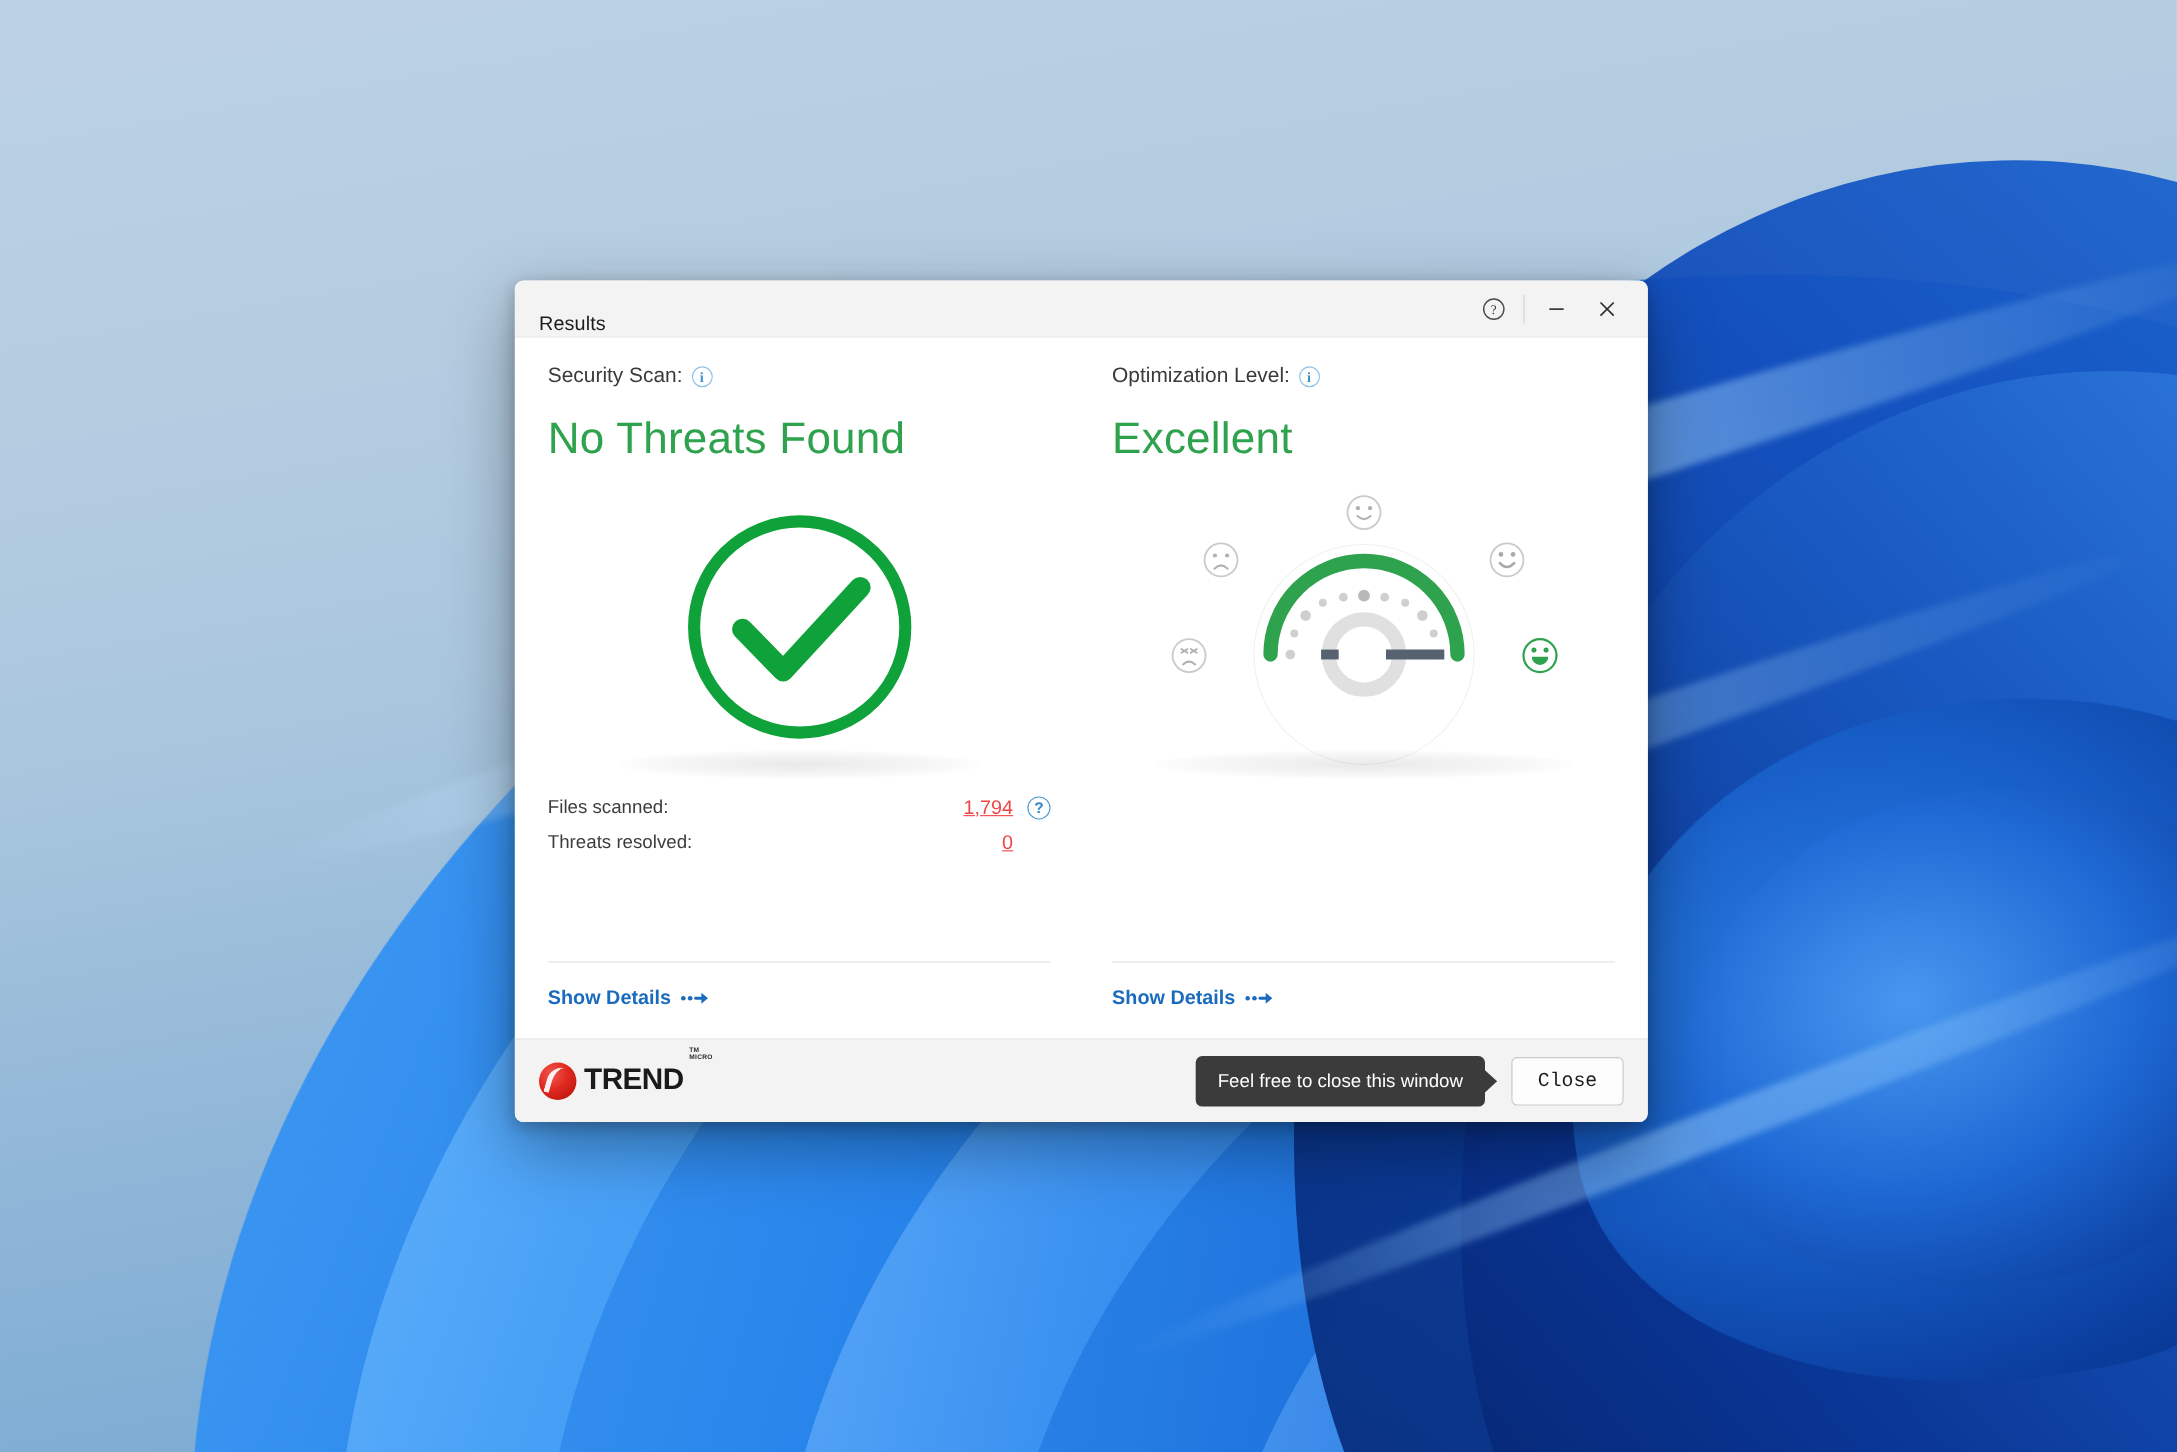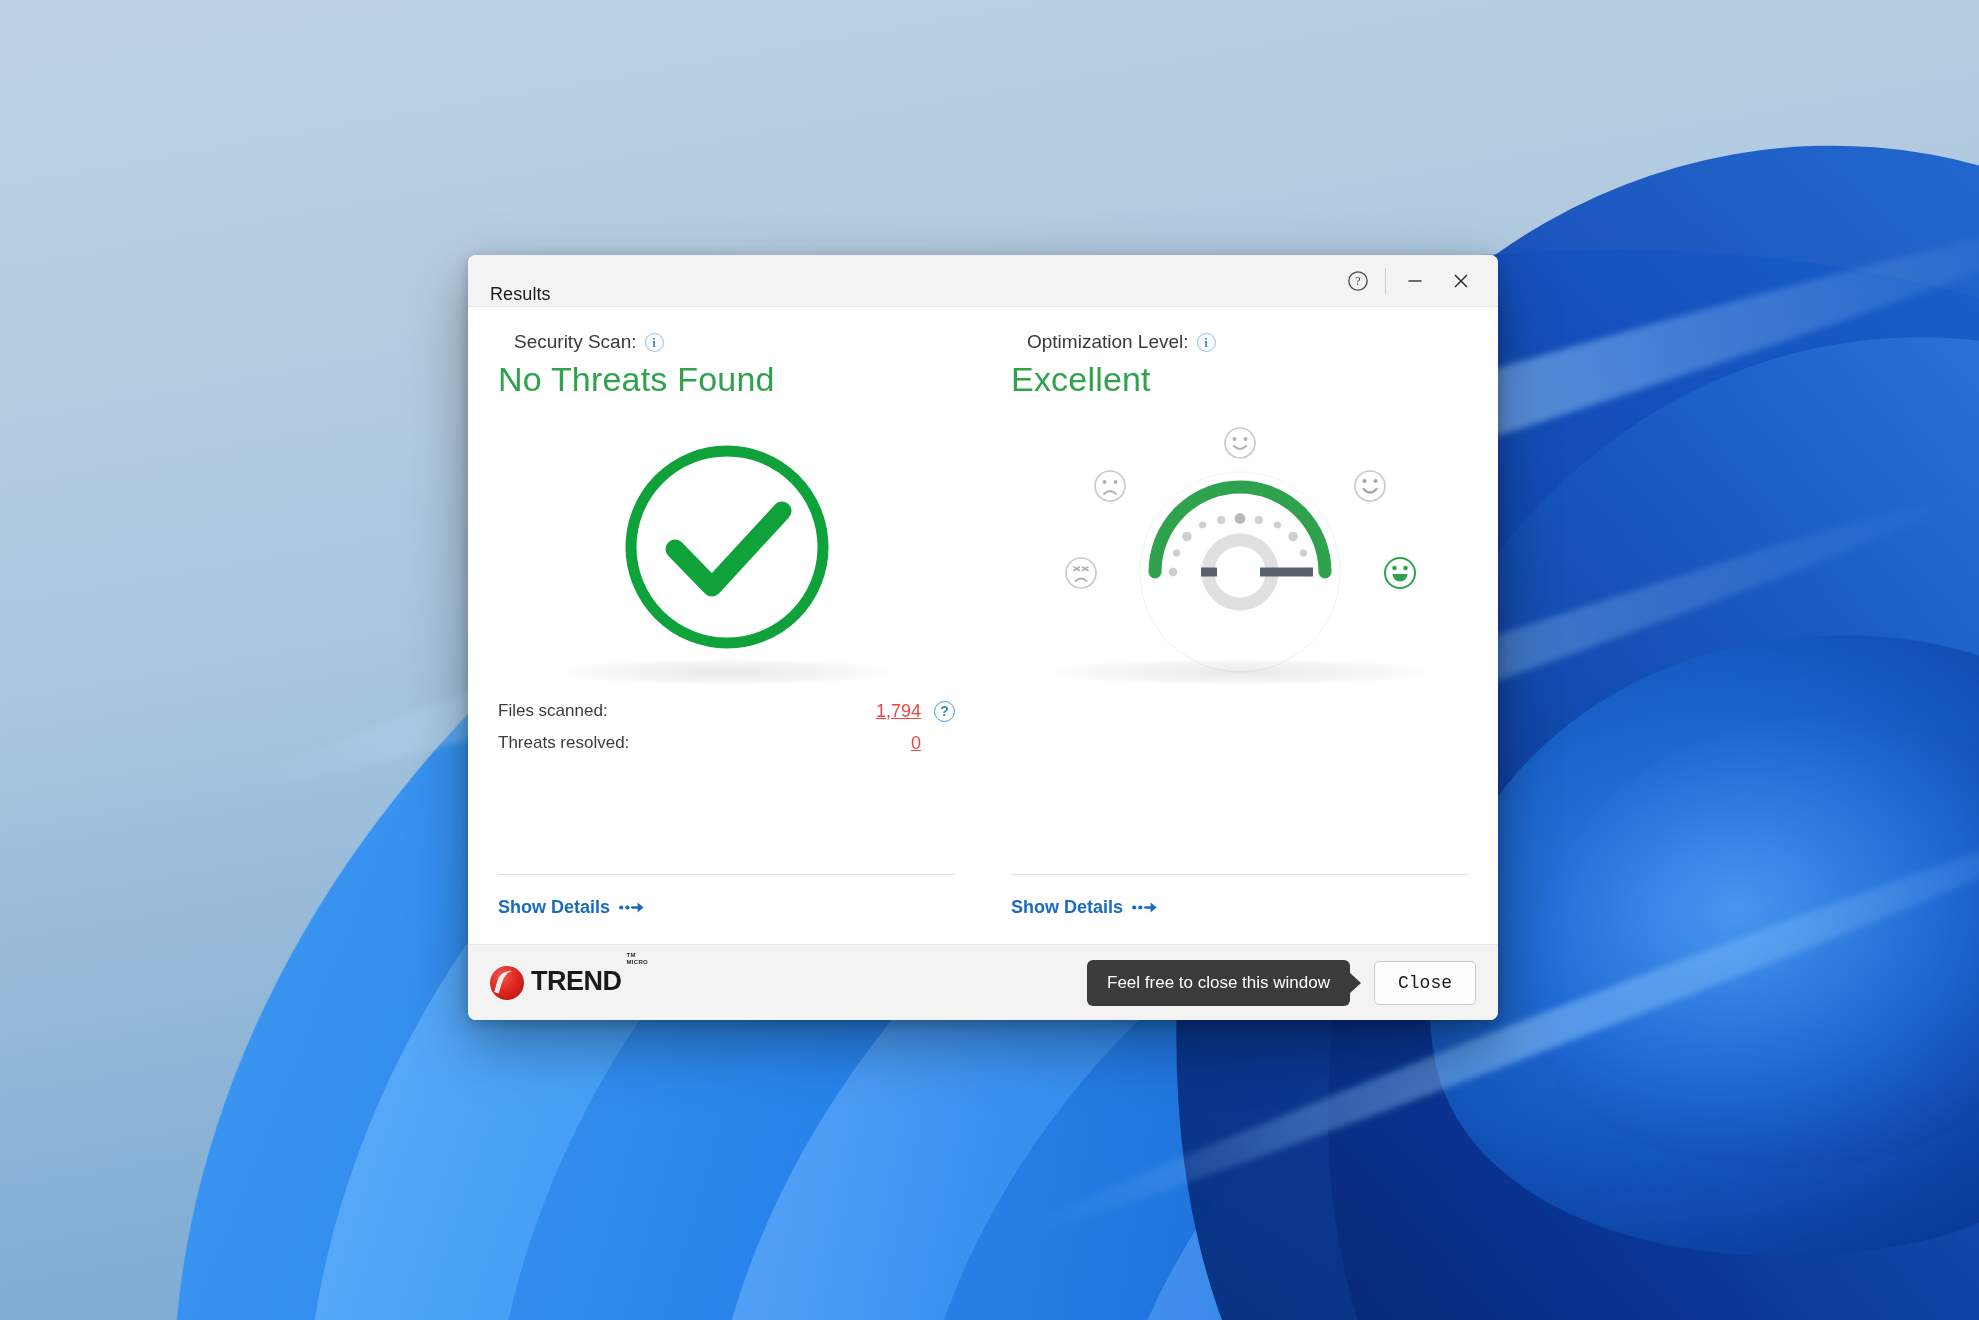--- a/index.html
+++ b/index.html
@@ -177,25 +177,24 @@
   .panel.left  { padding-right: 26px; }
   .panel.right { padding-left: 30px; }
 
   .panel-label {
     font-size: 19px;
     color: #3a3a3a;
     display: flex;
     align-items: center;
     gap: 8px;
     white-space: nowrap;
-    margin-left: 16px;
   }
   .panel-status {
-    margin-top: 7px;
-    font-size: 34px;
+    margin-top: 24px;
+    font-size: 40px;
     color: #2ea24d;
     font-weight: 400;
     letter-spacing: .2px;
   }
 
   
   .info-icon {
     width: 19px; height: 19px;
     border-radius: 50%;
     border: 1.6px solid #8cc2ea;

